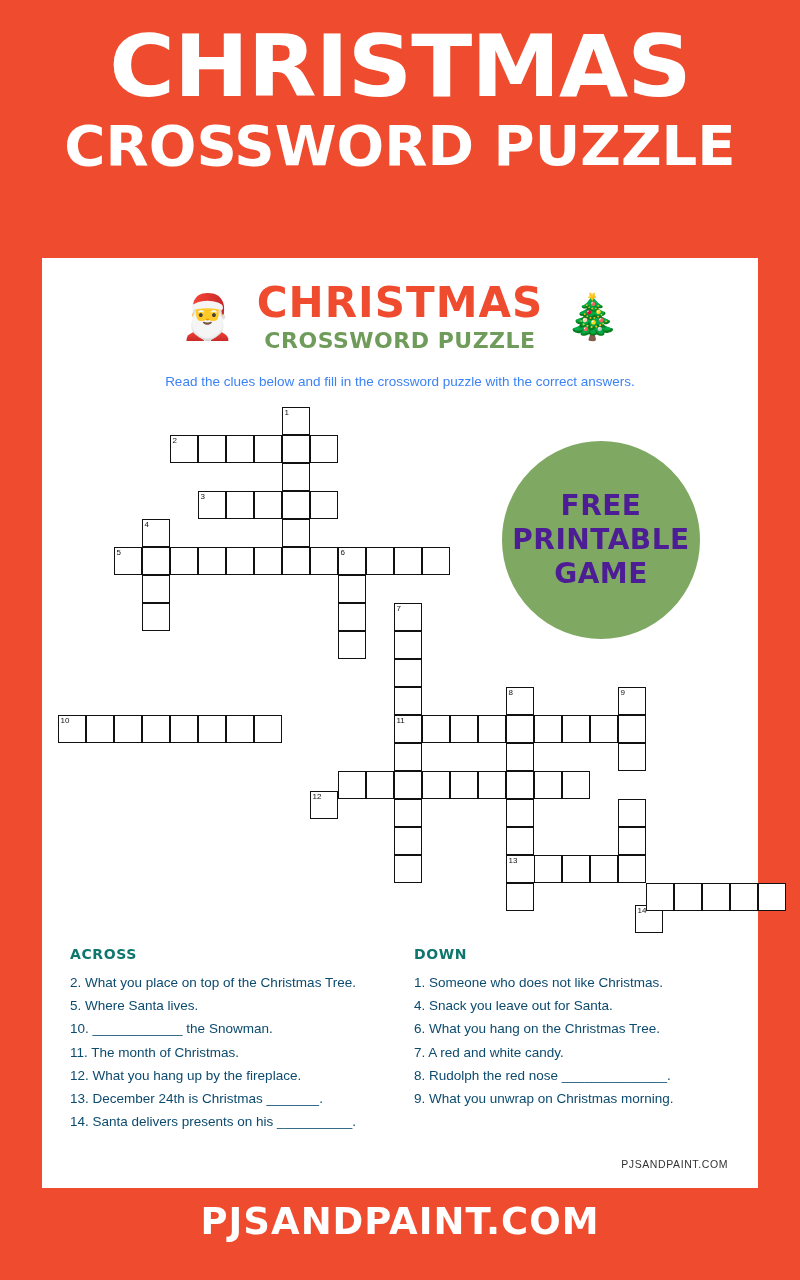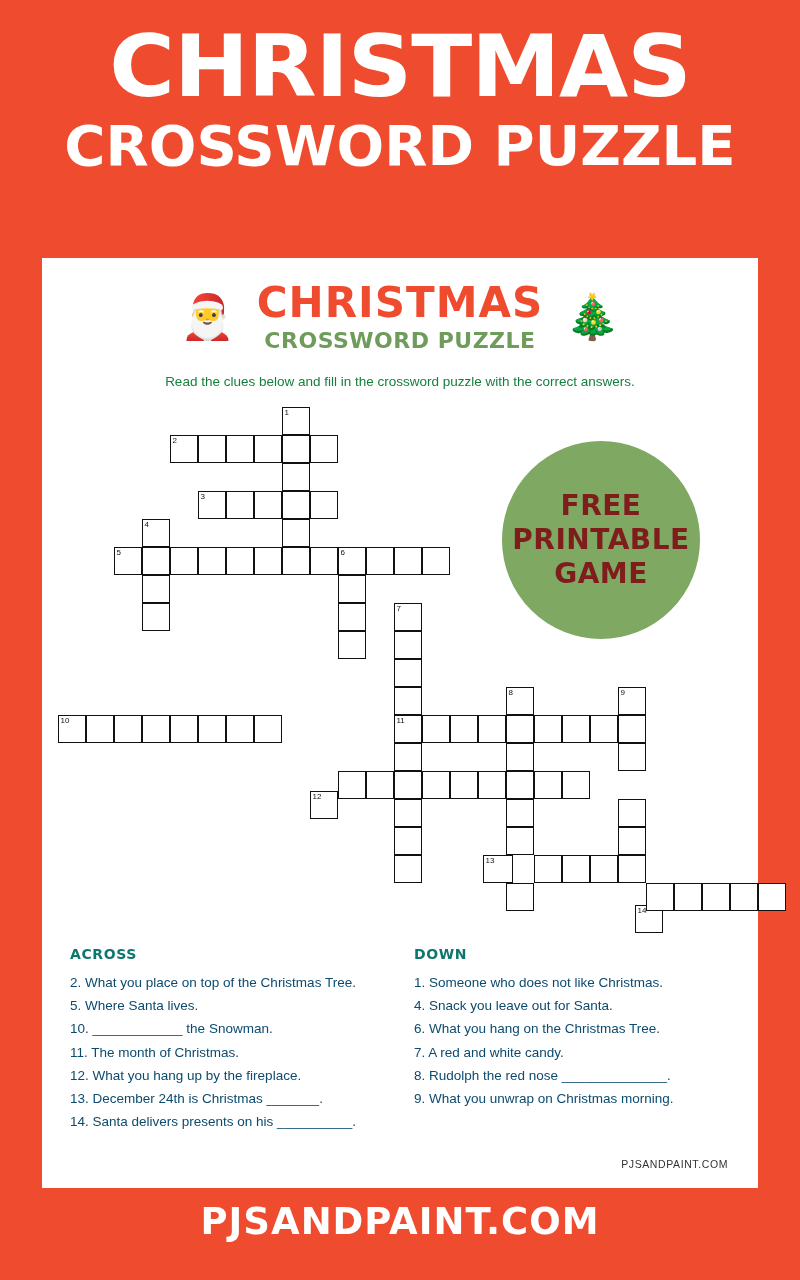--- a/index.html
+++ b/index.html
@@ -79,21 +79,21 @@
     letter-spacing: 0.5px;
   }
   .icon-emoji {
     font-size: 44px;
     line-height: 1;
   }
 
   .instructions {
     text-align: center;
     font-size: 13.5px;
-    color: #15803d;
+    color: #3b82f6;
     margin-top: 22px;
     font-family: "Liberation Sans", sans-serif;
   }
 
   
   .grid-wrap {
     position: relative;
     width: 716px;
     height: 510px;
     margin-top: 8px;
@@ -124,21 +124,21 @@
     width: 208px;
     height: 208px;
     border-radius: 50%;
     background: #7fa863;
     border: 5px solid #ffffff;
     box-sizing: border-box;
     display: flex;
     flex-direction: column;
     align-items: center;
     justify-content: center;
-    color: #7f1d1d;
+    color: #4c1d95;
     font-family: "DejaVu Sans", sans-serif;
     font-weight: bold;
     font-size: 28px;
     line-height: 1.22;
     letter-spacing: 0.5px;
     text-align: center;
     z-index: 5;
   }
 
   
@@ -306,21 +306,21 @@
       <div class="cell" style="left: 464px; top: 374px;"></div>
       <div class="cell" style="left: 492px; top: 374px;"></div>
       <div class="cell" style="left: 520px; top: 374px;"></div>
       <div class="cell" style="left: 352px; top: 402px;"></div>
       <div class="cell" style="left: 464px; top: 402px;"></div>
       <div class="cell" style="left: 576px; top: 402px;"></div>
       <div class="cell" style="left: 352px; top: 430px;"></div>
       <div class="cell" style="left: 464px; top: 430px;"></div>
       <div class="cell" style="left: 576px; top: 430px;"></div>
       <div class="cell" style="left: 352px; top: 458px;"></div>
-      <div class="cell" style="left: 441px; top: 458px; padding-left: 28px;">
+      <div class="cell" style="left: 464px; top: 458px; padding-left: 28px;">
         <span class="num">13</span>
       </div>
       <div class="cell" style="left: 492px; top: 458px;"></div>
       <div class="cell" style="left: 520px; top: 458px;"></div>
       <div class="cell" style="left: 548px; top: 458px;"></div>
       <div class="cell" style="left: 576px; top: 458px;"></div>
       <div class="cell" style="left: 464px; top: 486px;"></div>
       <div class="cell" style="left: 576px; top: 508px; margin-left: 17px;">
         <span class="num">14</span>
       </div>

